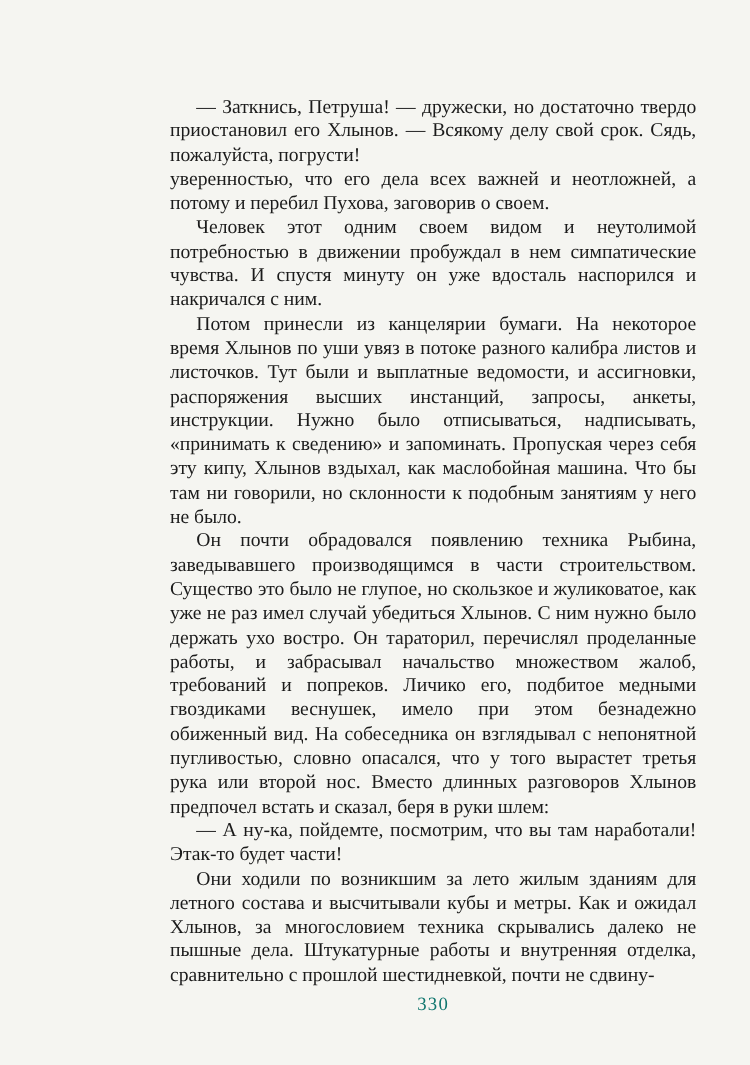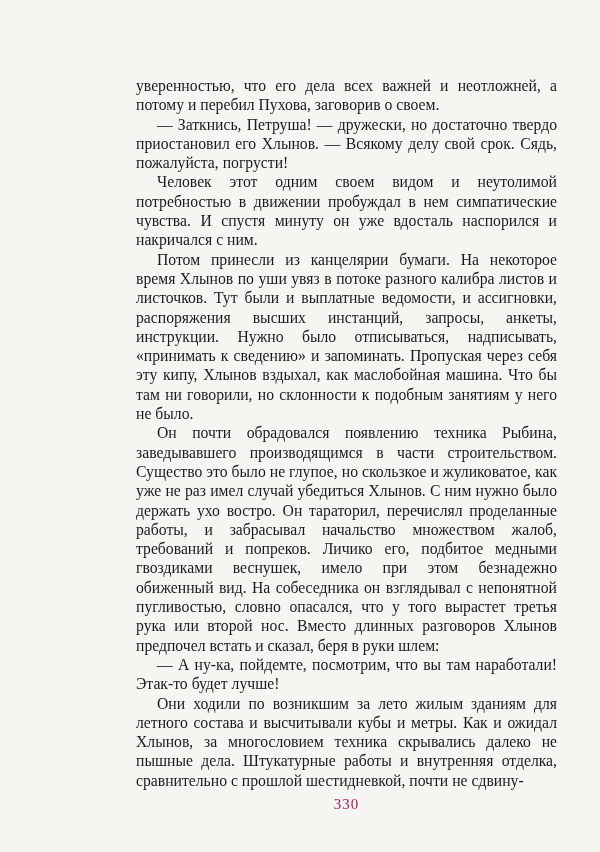--- a/index.html
+++ b/index.html
@@ -39,30 +39,30 @@
     text-indent: 0;
   }
   .folio {
     position: absolute;
     left: 136px;
     top: 796px;
     width: 421px;
     text-align: center;
     font-size: 15px;
     letter-spacing: 1px;
-    color: #be185d;
+    color: #0f766e;
   }
 </style>
 </head>
 <body>
 
 <div class="page">
   <div class="text-block">
+    <p class="para">— Заткнись, Петруша! — дружески, но достаточно твердо приостановил его Хлынов. — Всякому делу свой срок. Сядь, пожалуйста, погрусти!</p>
     <p class="para no-indent">уверенностью, что его дела всех важней и неотложней, а потому и перебил Пухова, заговорив о своем.</p>
-    <p class="para">— Заткнись, Петруша! — дружески, но достаточно твердо приостановил его Хлынов. — Всякому делу свой срок. Сядь, пожалуйста, погрусти!</p>
     <p class="para">Человек этот одним своем видом и неутолимой потребностью в движении пробуждал в нем симпатические чувства. И спустя минуту он уже вдосталь наспорился и накричался с ним.</p>
     <p class="para">Потом принесли из канцелярии бумаги. На некоторое время Хлынов по уши увяз в потоке разного калибра листов и листочков. Тут были и выплатные ведомости, и ассигновки, распоряжения высших инстанций, запросы, анкеты, инструкции. Нужно было отписываться, надписывать, «принимать к сведению» и запоминать. Пропуская через себя эту кипу, Хлынов вздыхал, как маслобойная машина. Что бы там ни говорили, но склонности к подобным занятиям у него не было.</p>
     <p class="para">Он почти обрадовался появлению техника Рыбина, заведывавшего производящимся в части строительством. Существо это было не глупое, но скользкое и жуликоватое, как уже не раз имел случай убедиться Хлынов. С ним нужно было держать ухо востро. Он тараторил, перечислял проделанные работы, и забрасывал начальство множеством жалоб, требований и попреков. Личико его, подбитое медными гвоздиками веснушек, имело при этом безнадежно обиженный вид. На собеседника он взглядывал с непонятной пугливостью, словно опасался, что у того вырастет третья рука или второй нос. Вместо длинных разговоров Хлынов предпочел встать и сказал, беря в руки шлем:</p>
-    <p class="para">— А ну-ка, пойдемте, посмотрим, что вы там наработали! Этак-то будет лучше!</p>
+    <p class="para">— А ну-ка, пойдемте, посмотрим, что вы там наработали! Этак-то будет части!</p>
     <p class="para">Они ходили по возникшим за лето жилым зданиям для летного состава и высчитывали кубы и метры. Как и ожидал Хлынов, за многословием техника скрывались далеко не пышные дела. Штукатурные работы и внутренняя отделка, сравнительно с прошлой шестидневкой, почти не сдвину-</p>
   </div>
   <div class="folio">330</div>
 </div>
 
 </body></html>

